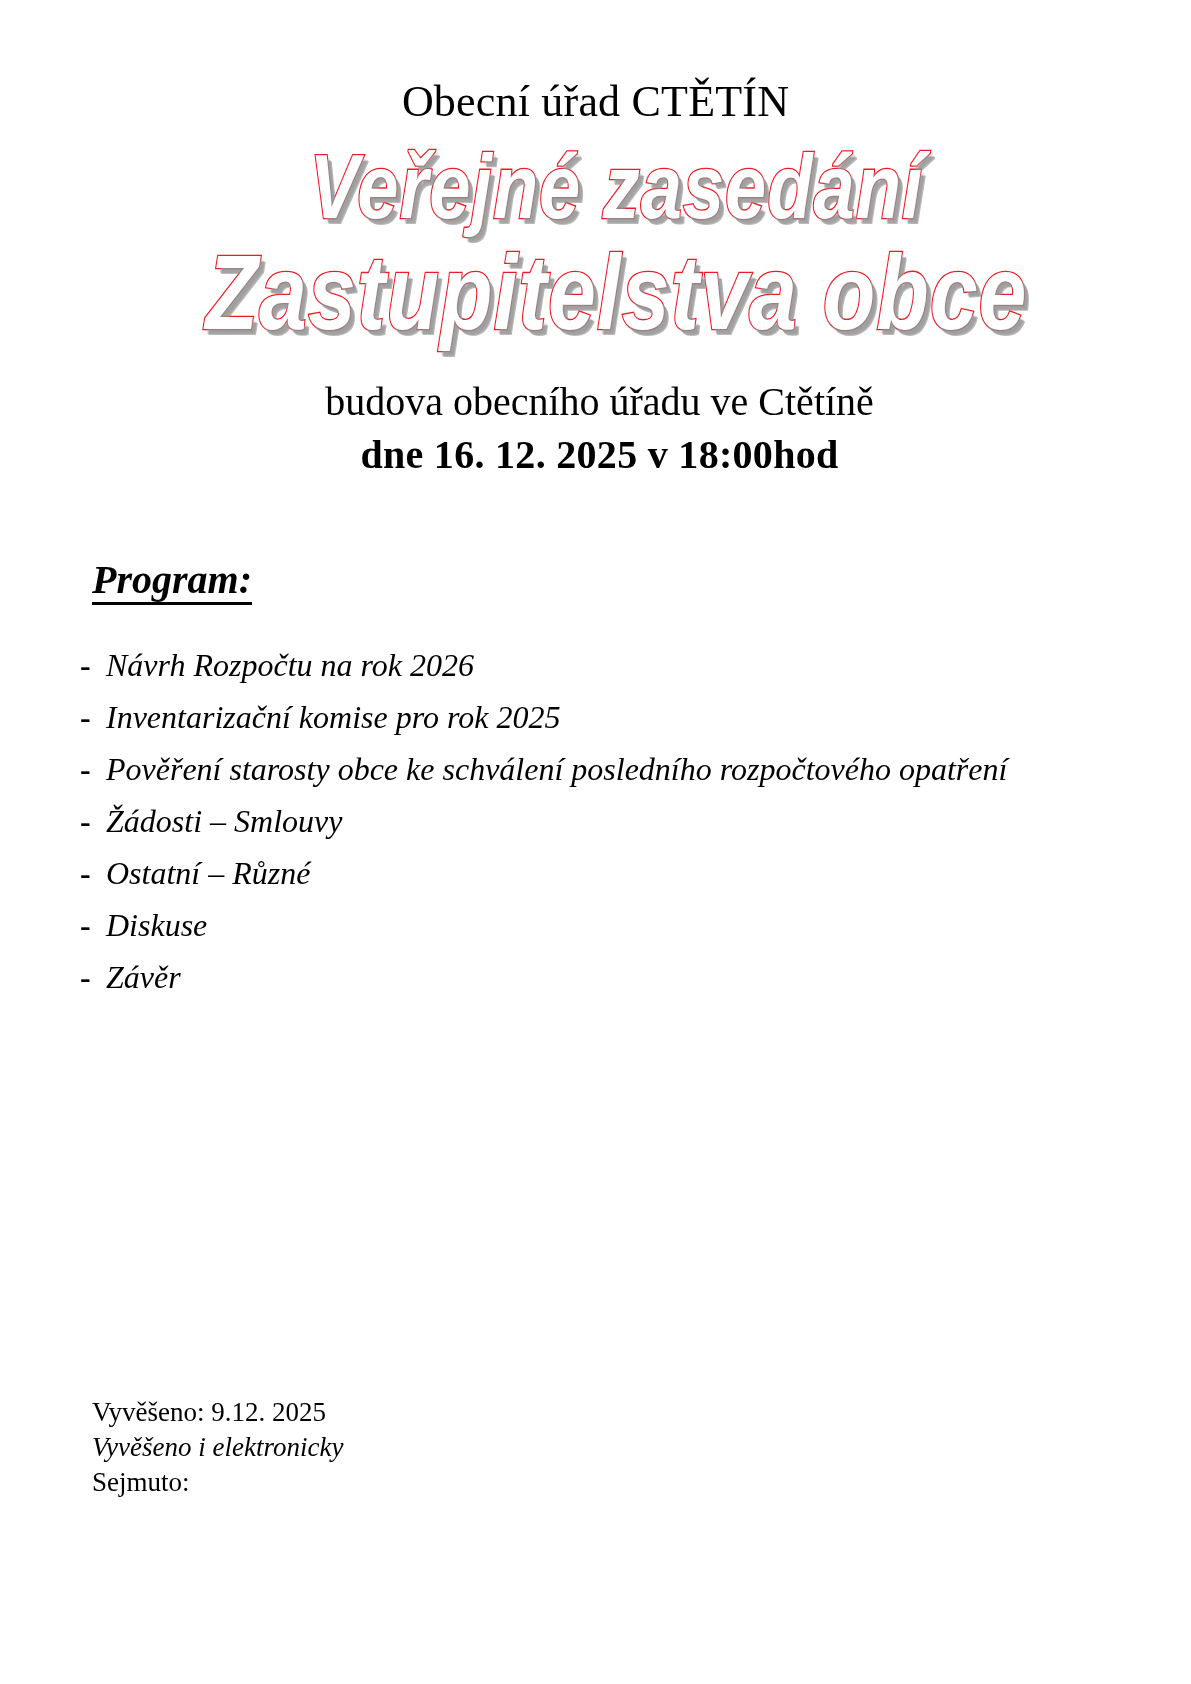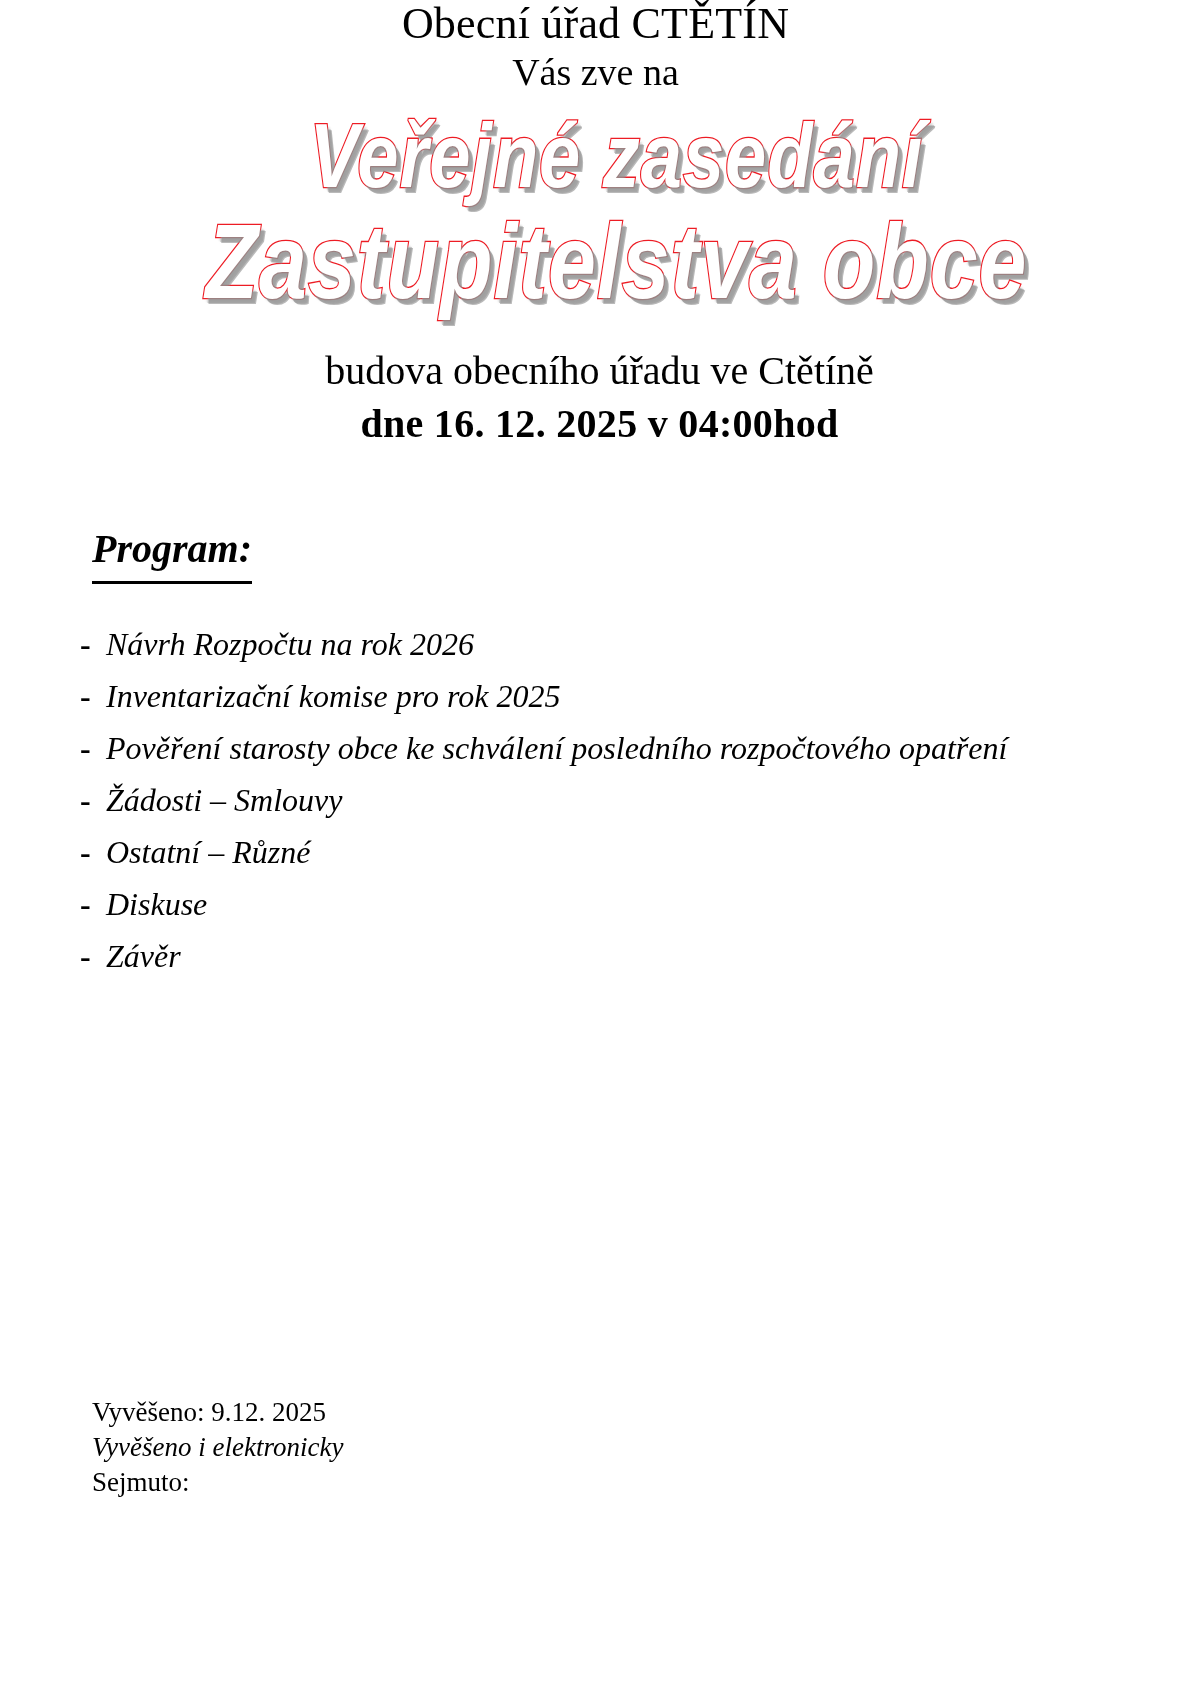--- a/index.html
+++ b/index.html
@@ -22,20 +22,21 @@
     position: relative;
     width: 1191px;
     height: 1684px;
     box-sizing: border-box;
     padding: 0;
   }
 
   
   .header-block {
     text-align: center;
+    padding-top: 78px;
   }
   .office-line {
     font-size: 44px;
     line-height: 1.10;
     letter-spacing: 0.2px;
     white-space: nowrap;
   }
   .invite-line {
     font-size: 38px;
     line-height: 1.18;
@@ -100,21 +101,21 @@
 
   
   .program-heading {
     margin-top: 78px;
     margin-left: 92px;
     font-size: 40px;
     font-weight: 700;
     font-style: italic;
     display: inline-block;
     border-bottom: 3px solid #000;
-    padding-bottom: 10px;
+    padding-bottom: 0;
     line-height: 1.1;
   }
   .program-list {
     list-style: none;
     margin: 44px 0 0 0;
     padding: 0 0 0 80px;
   }
   .program-list li {
     font-size: 32px;
     font-style: italic;
@@ -145,31 +146,30 @@
     text-align: center;
   }
 </style>
 </head>
 <body>
 
 <div class="page">
 
   <div class="header-block">
     <div class="office-line">Obecní úřad CTĚTÍN</div>
-    <div class="invite-line">Vás zve na</div>
   </div>
 
   <div class="wordart-wrap">
     <span class="wordart wordart-1">Veřejné zasedání</span>
     <span class="wordart wordart-2">Zastupitelstva obce</span>
   </div>
 
   <div class="venue-block">
     <div class="venue-line">budova obecního úřadu ve Ctětíně</div>
-    <div class="datetime-line">dne 16. 12. 2025 v 04:00hod</div>
+    <div class="datetime-line">dne 16. 12. 2025 v 18:00hod</div>
   </div>
 
   <div class="program-heading">Program:</div>
 
   <ul class="program-list">
     <li>
       <span class="bullet-dash">-</span><span>Návrh Rozpočtu na rok 2026</span>
     </li>
     <li>
       <span class="bullet-dash">-</span><span>Inventarizační komise pro rok 2025</span>

